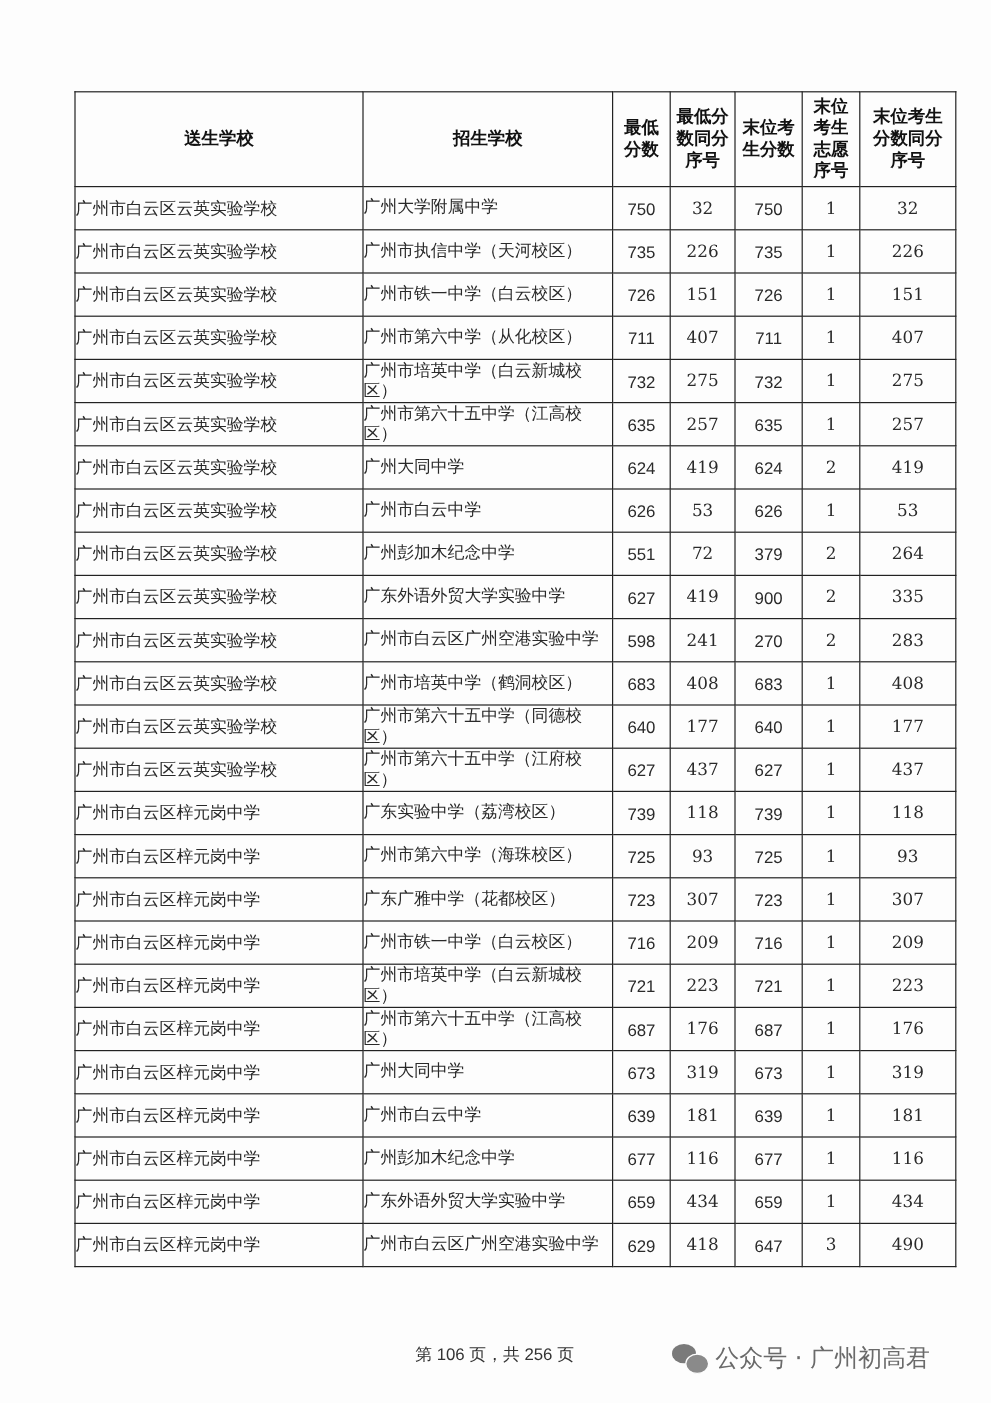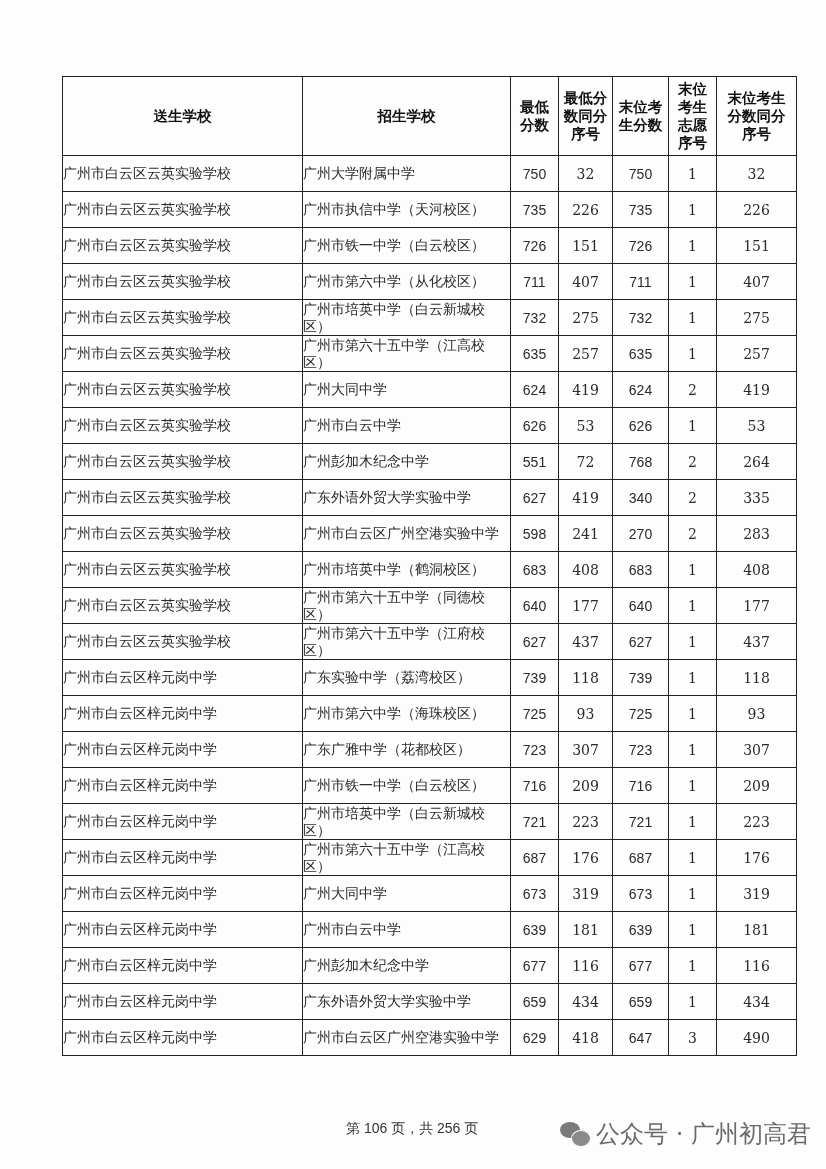--- a/index.html
+++ b/index.html
@@ -25,21 +25,21 @@
   td.bold {
     text-align:center; font-family:"Liberation Sans","DejaVu Sans",sans-serif;
     font-weight:normal; font-size:15px; color:#111;
   }
   .footer-page {
     position:absolute; left:346px; top:1120px; font-size:14px; color:#333;
     font-family:Liberation Sans, sans-serif;
   }
   .watermark {
     position:absolute; left:560px; top:1118px; display:flex; align-items:center; gap:6px;
-    font-family:"DejaVu Sans","Liberation Sans",sans-serif; font-size:24px; color:#6a6a6a;
+    font-family:"DejaVu Sans","Liberation Sans",sans-serif; font-size:20px; color:#6a6a6a;
   }
   .wechat { width:30px; height:24px; position:relative; }
   .wechat .b1 { position:absolute; left:0; top:0; width:20px; height:16px; border-radius:50%; background:#7a7a7a; }
   .wechat .b2 { position:absolute; left:11px; top:8px; width:18px; height:15px; border-radius:50%; background:#8a8a8a; border:1.5px solid #fdfdfd; }
 </style>
 </head>
 <body>
 
 <table class="grid">
   <colgroup>
@@ -142,30 +142,30 @@
         <td class="num">53</td>
         <td class="bold">626</td>
         <td class="num">1</td>
         <td class="num">53</td>
       </tr>
       <tr>
         <td class="school">广州市白云区云英实验学校</td>
         <td class="target">广州彭加木纪念中学</td>
         <td class="bold">551</td>
         <td class="num">72</td>
-        <td class="bold">768</td>
+        <td class="bold">379</td>
         <td class="num">2</td>
         <td class="num">264</td>
       </tr>
       <tr>
         <td class="school">广州市白云区云英实验学校</td>
         <td class="target">广东外语外贸大学实验中学</td>
         <td class="bold">627</td>
         <td class="num">419</td>
-        <td class="bold">340</td>
+        <td class="bold">900</td>
         <td class="num">2</td>
         <td class="num">335</td>
       </tr>
       <tr>
         <td class="school">广州市白云区云英实验学校</td>
         <td class="target">广州市白云区广州空港实验中学</td>
         <td class="bold">598</td>
         <td class="num">241</td>
         <td class="bold">270</td>
         <td class="num">2</td>

